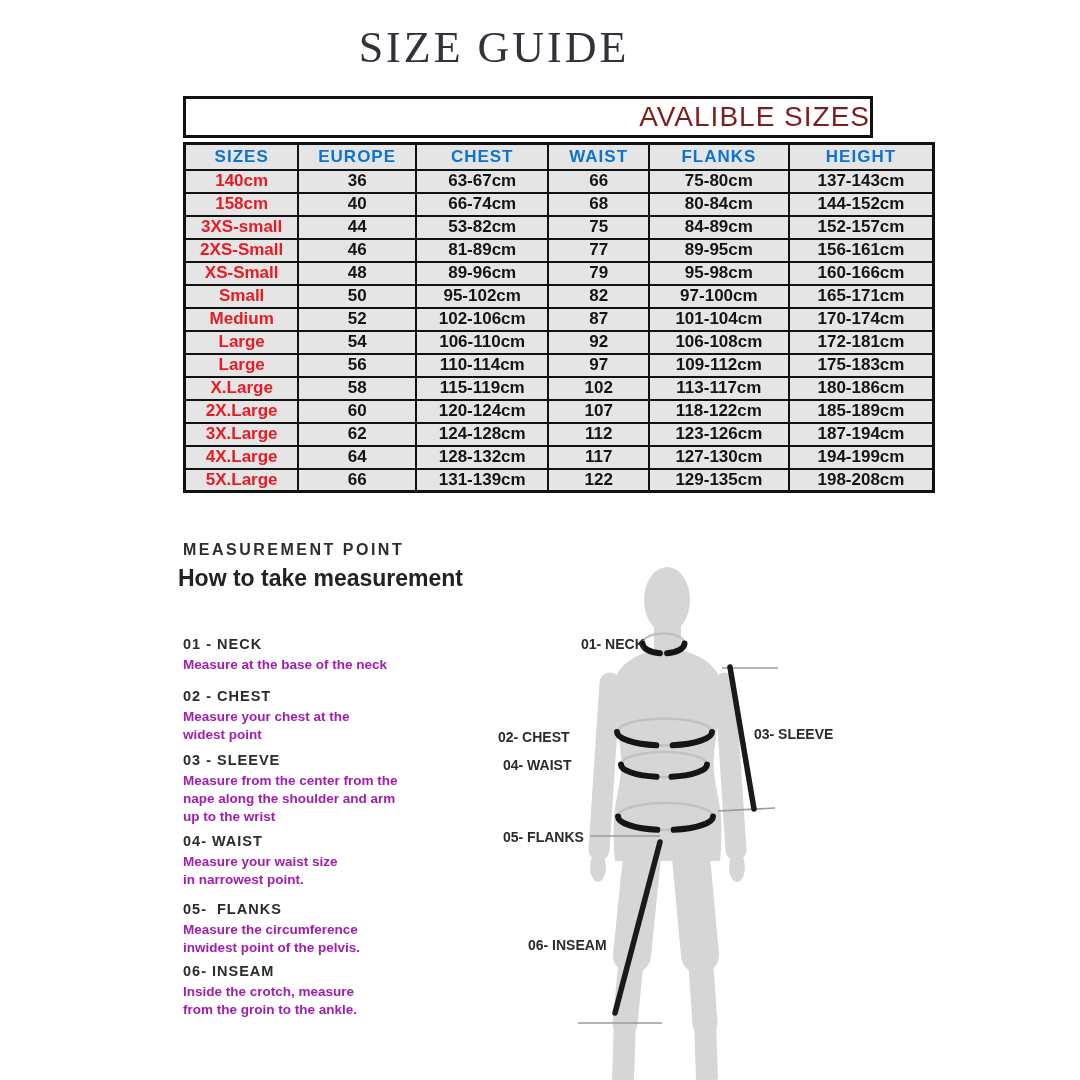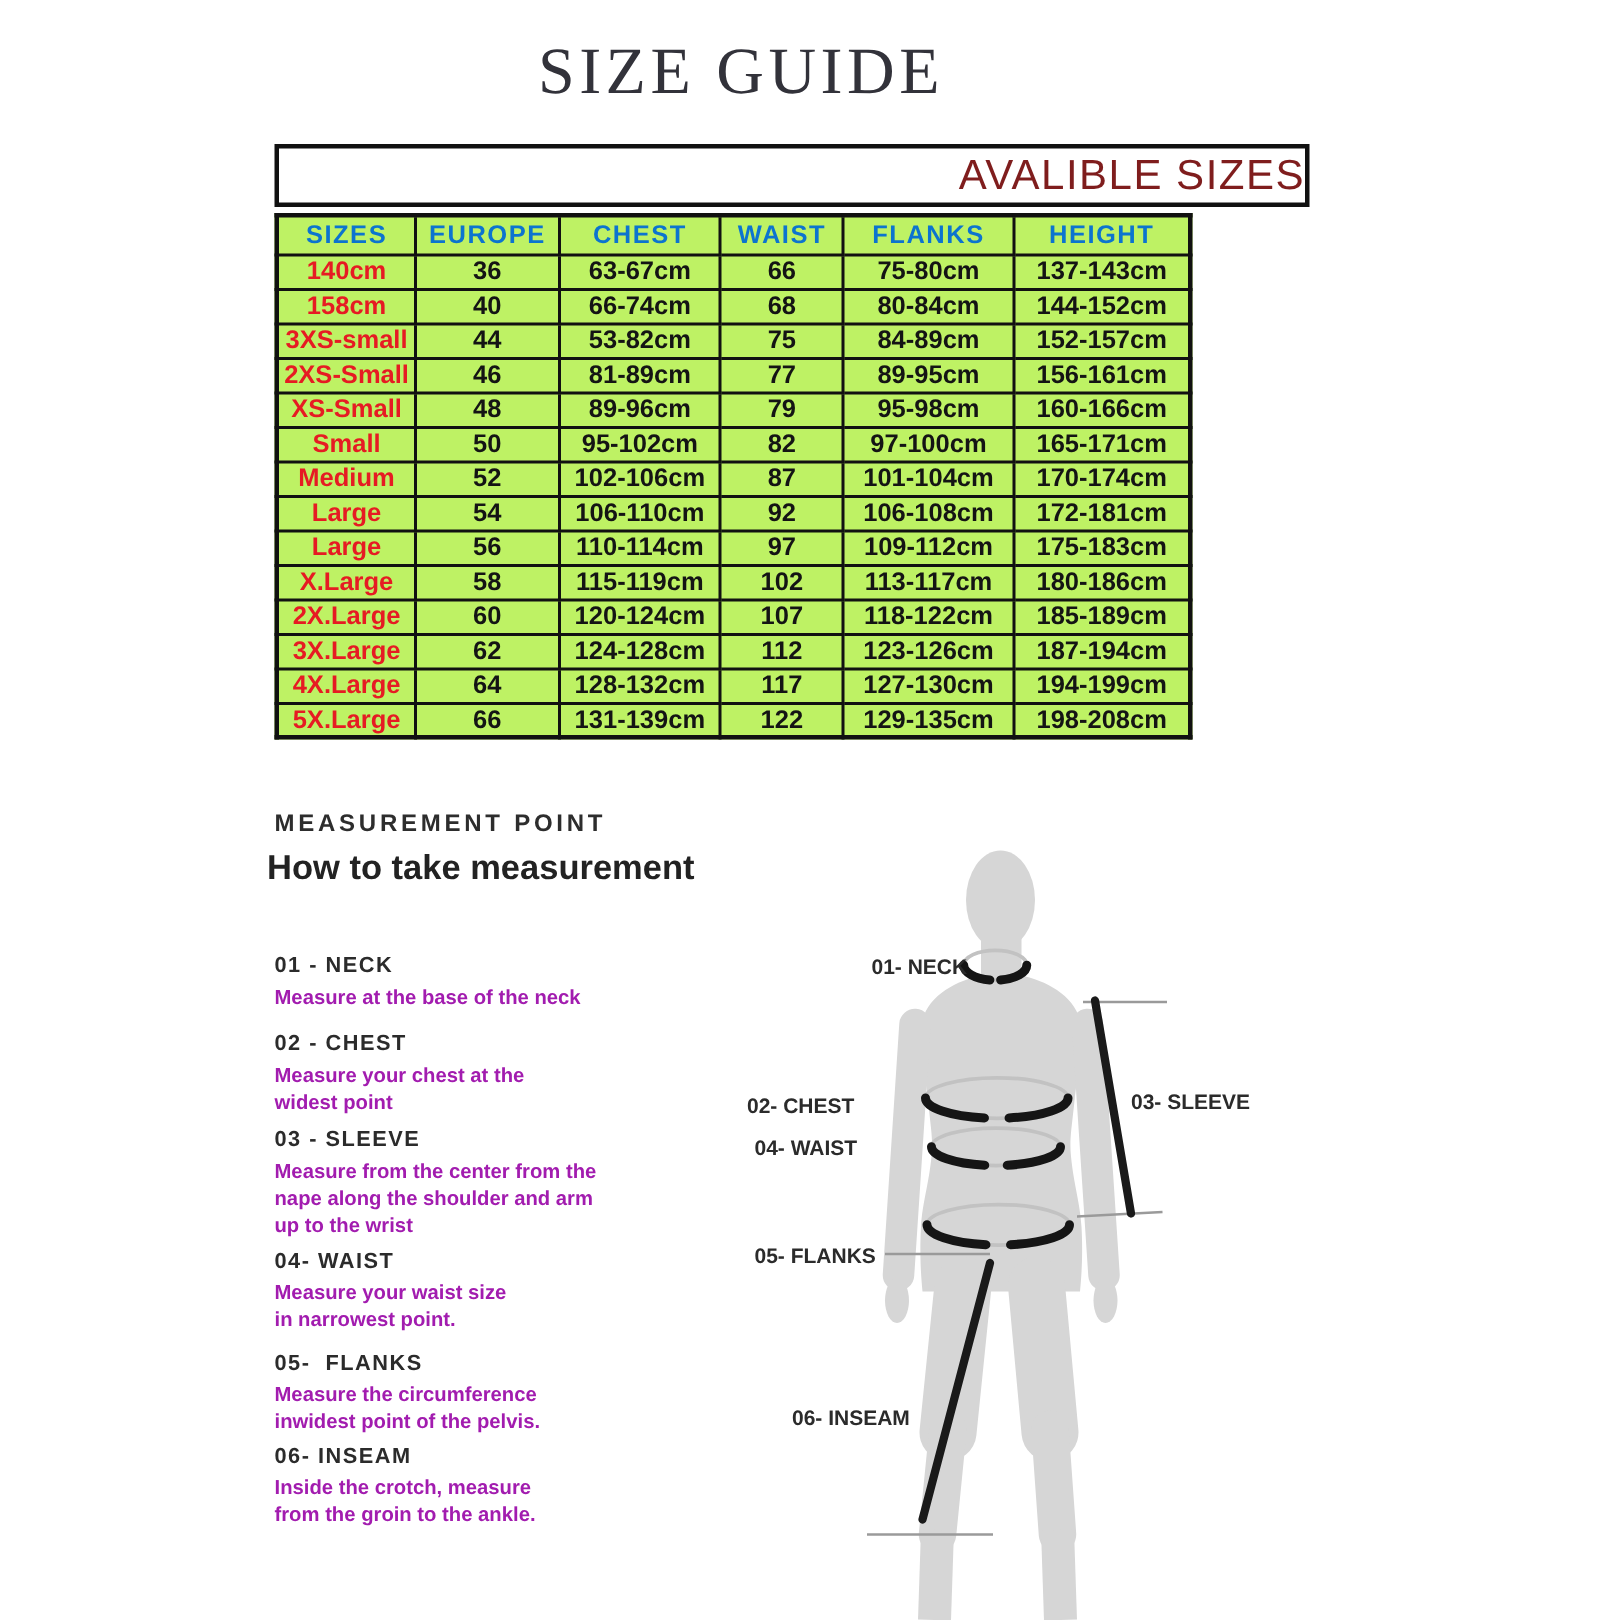--- a/index.html
+++ b/index.html
@@ -14,21 +14,21 @@
     font-family:"Liberation Serif", serif; font-weight:400;
     font-size:44px; letter-spacing:3px; color:#32323a;
   }
   
   .table-wrap { position:absolute; left:183px; top:96px; width:690px; }
   .table-title {
     border:3px solid #111; height:42px; line-height:36px; text-align:right;
     font-size:28px; font-weight:400; letter-spacing:1px; color:#7f1d1d; background:#fff;
   }
   table.size-table {
-    margin-top:4px; width:612px; border-collapse:collapse; background:#bef264;
+    margin-top:4px; width:752px; border-collapse:collapse; background:#e5e5e5;
     border:3px solid #111; table-layout:fixed;
   }
   table.size-table th, table.size-table td {
     border:2px solid #111; text-align:center; vertical-align:middle;
     font-weight:700; padding:0;
   }
   table.size-table th {
     height:26px; font-size:17px; letter-spacing:1px; color:#0c74cf;
   }
   table.size-table td { height:23px; font-size:17px; color:#141414; }

